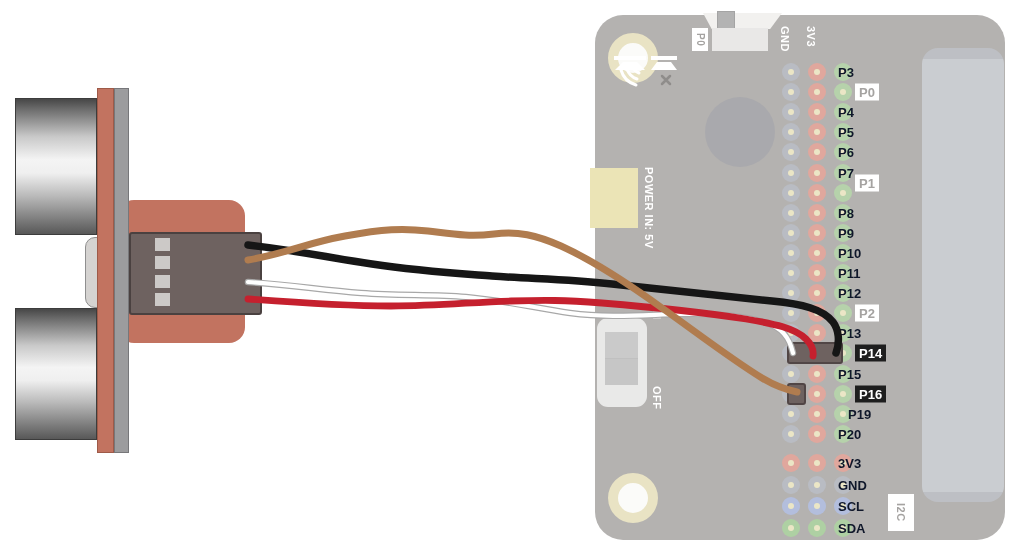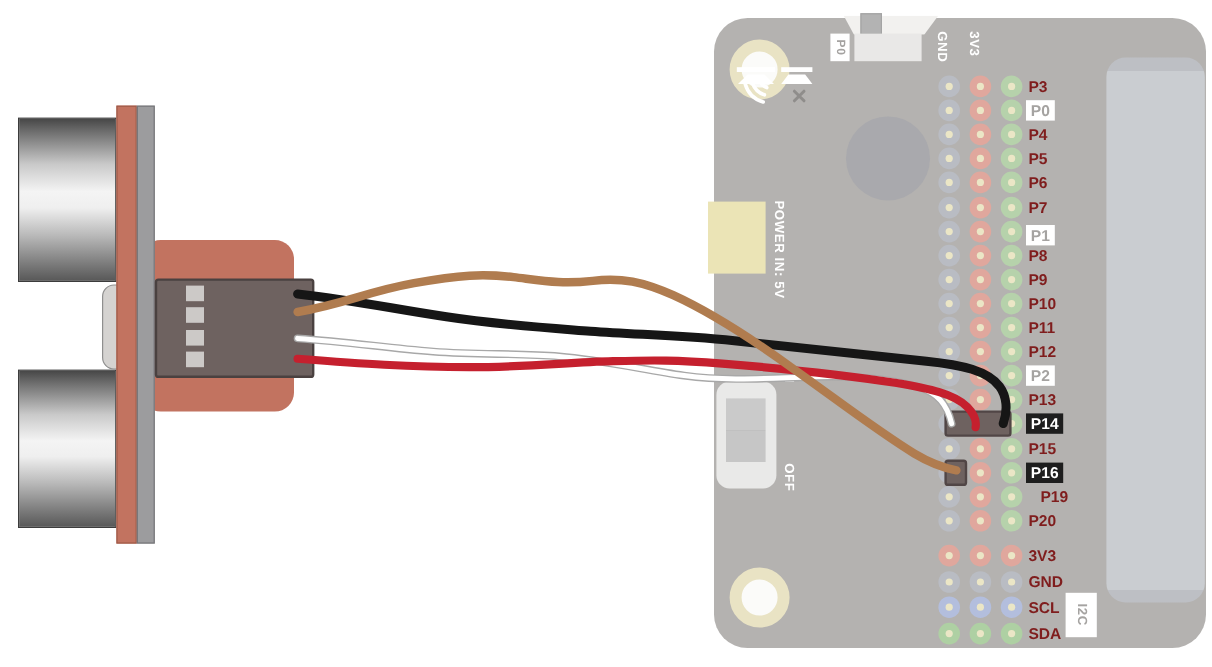--- a/index.html
+++ b/index.html
@@ -26,22 +26,22 @@
   .switch{left:2px;top:303px;width:50px;height:89px;border-radius:11px;background:#e9e9e8;}
   .switch-knob{left:10px;top:317px;width:33px;height:53px;
                background:linear-gradient(180deg,#cacaca 0 49%,#c0c0c0 49% 51%,#c6c6c6 51% 100%);}
   .on-label{left:56px;top:287px;font-size:11px;}
   .off-label{left:56px;top:371px;font-size:11px;}
   .hdr{font-size:11px;}
 
   
   .pin{position:absolute;width:18px;height:18px;border-radius:50%;}
   .pin-dot{position:absolute;width:6px;height:6px;border-radius:50%;background:#ebe6c6;}
-  .pin-label{position:absolute;left:857px;transform:translateY(-50%);
-             font-size:13px;font-weight:bold;color:#7f1d1d;white-space:nowrap;}
+  .pin-label{position:absolute;left:838px;transform:translateY(-50%);
+             font-size:13px;font-weight:bold;color:#0f172a;white-space:nowrap;}
   .pin-label.boxed-light{left:855px;background:#ffffff;color:#a5a3a1;padding:1px 4px;}
   .pin-label.boxed-dark{left:855px;background:#1e1e1e;color:#ffffff;padding:1px 4px;}
   .wire-block{position:absolute;background:#6e6260;border:2px solid #514646;border-radius:3px;}
 
   
   .cyl{border:1px solid #3c3c3c;
        background:linear-gradient(180deg,#474747 0%,#6e6e6e 8%,#c9c9c9 28%,#f4f4f4 45%,#efefef 55%,#b9b9b9 72%,#7a7a7a 90%,#585858 100%);}
   .cyl-top{left:15px;top:98px;width:82px;height:137px;}
   .cyl-bottom{left:15px;top:308px;width:82px;height:132px;}
   .crystal{left:85px;top:237px;width:28px;height:71px;background:#d5d3d1;border:1px solid #8f8f8f;border-radius:10px 0 0 10px;}
@@ -259,21 +259,21 @@
       <div class="pin" style="left: 834px; top: 518.5px; background: rgb(174, 208, 163);"></div>
       <div class="pin-dot" style="left: 840px; top: 524.5px; background: rgb(235, 230, 198);"></div>
       <div class="wire-block" style="left: 787px; top: 342.4px; width: 56px; height: 22px;"></div>
       <div class="wire-block" style="left: 787px; top: 382.6px; width: 19px; height: 22px;"></div>
       <div class="pin-label plain" style="top: 72px;">P3</div>
       <div class="pin-label boxed-light" style="top: 92.1px;">P0</div>
       <div class="pin-label plain" style="top: 112.2px;">P4</div>
       <div class="pin-label plain" style="top: 132.3px;">P5</div>
       <div class="pin-label plain" style="top: 152.4px;">P6</div>
       <div class="pin-label plain" style="top: 172.5px;">P7</div>
-      <div class="pin-label boxed-light" style="top: 196px;">P1</div>
+      <div class="pin-label boxed-light" style="top: 183px;">P1</div>
       <div class="pin-label plain" style="top: 212.7px;">P8</div>
       <div class="pin-label plain" style="top: 232.8px;">P9</div>
       <div class="pin-label plain" style="top: 252.9px;">P10</div>
       <div class="pin-label plain" style="top: 273px;">P11</div>
       <div class="pin-label plain" style="top: 293.1px;">P12</div>
       <div class="pin-label boxed-light" style="top: 313.2px;">P2</div>
       <div class="pin-label plain" style="top: 333.3px;">P13</div>
       <div class="pin-label boxed-dark" style="top: 353.4px;">P14</div>
       <div class="pin-label plain" style="top: 373.5px;">P15</div>
       <div class="pin-label boxed-dark" style="top: 393.6px;">P16</div>

